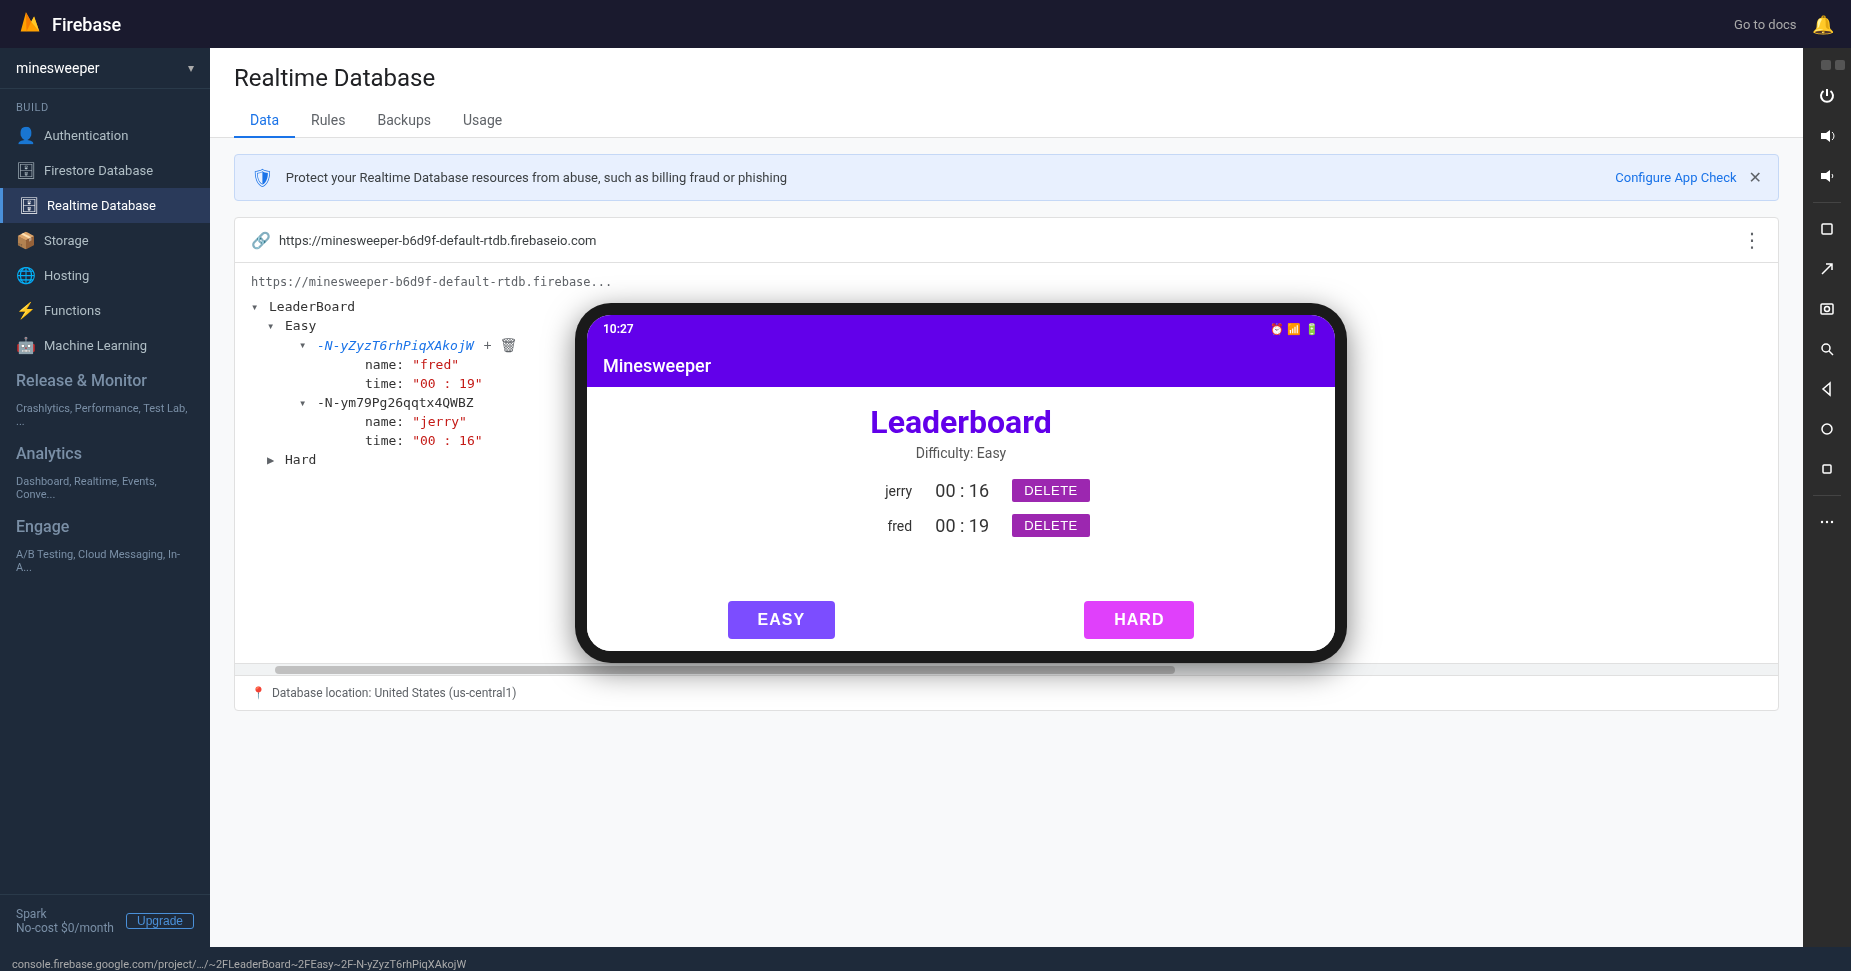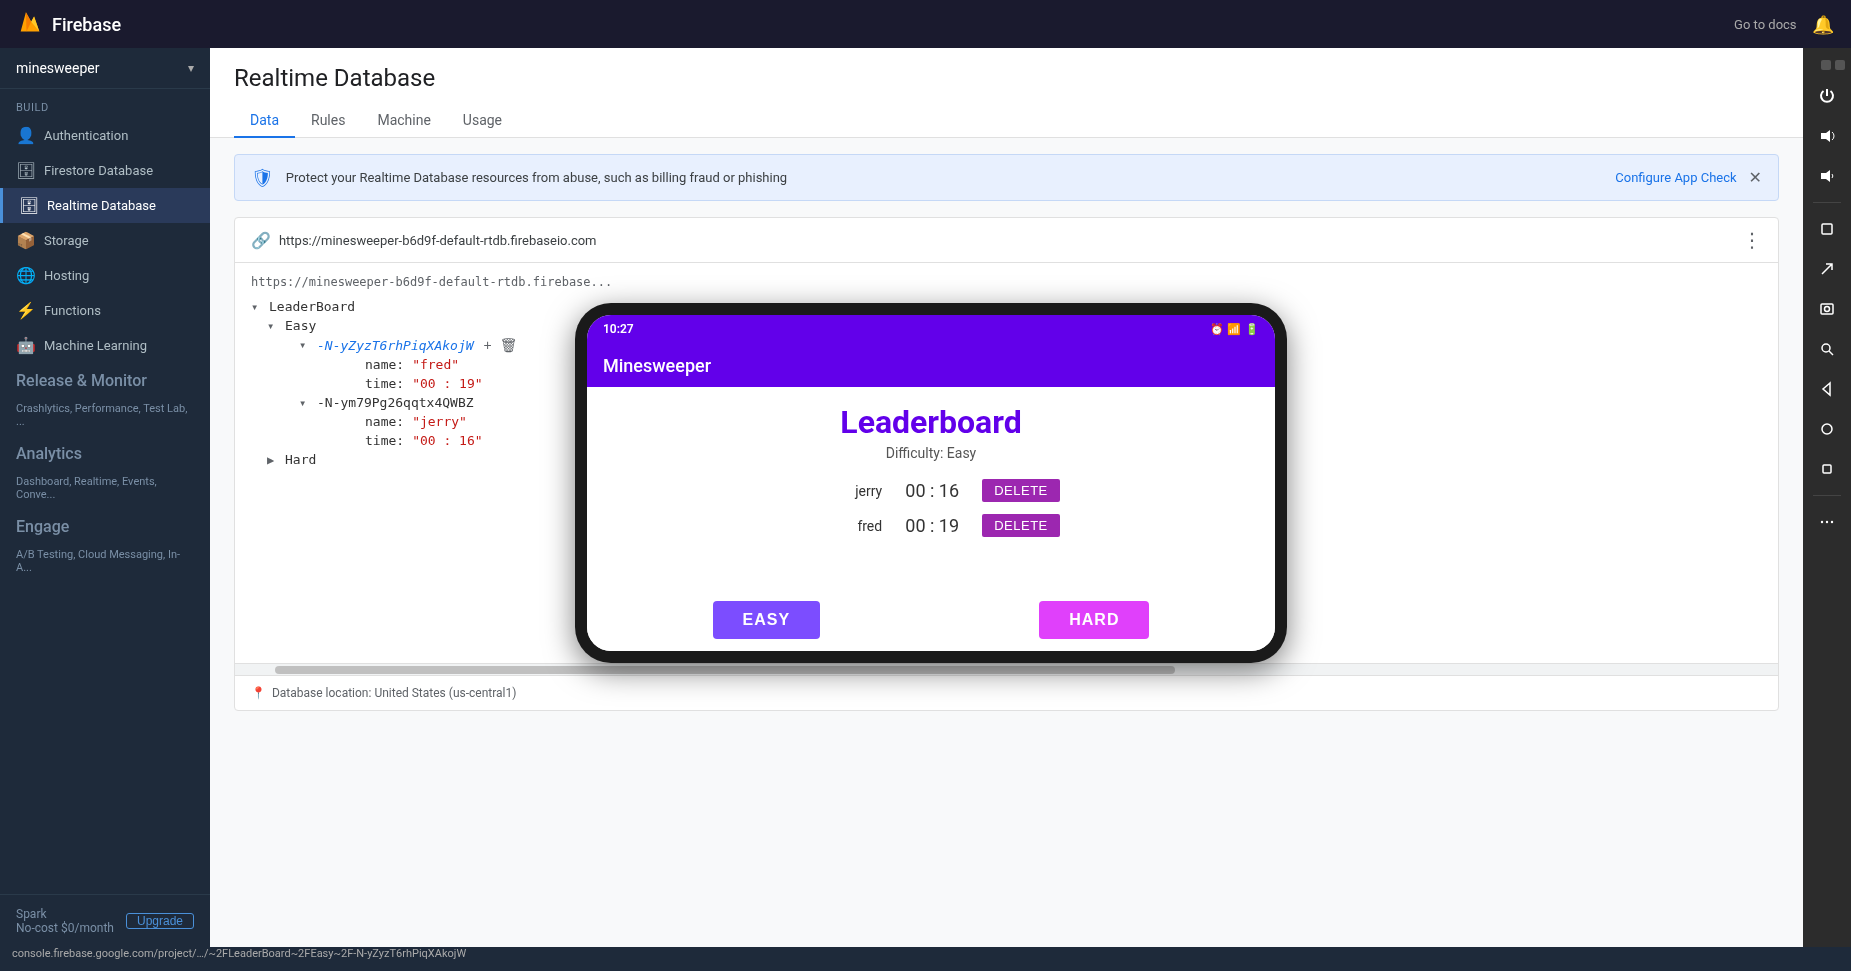--- a/index.html
+++ b/index.html
@@ -240,37 +240,37 @@
       display: flex;
       align-items: center;
       gap: 6px;
     }
 
     
     .status-bar {
       height: 24px;
       background: #1e2a3a;
       display: flex;
-      align-items: flex-start;
+      align-items: flex-end;
       padding: 0 12px;
       font-size: 11px;
       color: #aaa;
     }
 
     
     .phone-overlay {
       position: absolute;
       top: 40px;
       left: 340px;
       width: 680px;
       height: 380px;
       z-index: 10;
     }
     .phone-frame {
-      width: 712px;
+      width: 772px;
       height: 360px;
       background: #1a1a1a;
       border-radius: 36px;
       padding: 12px;
       box-shadow: 0 8px 30px rgba(0,0,0,0.5);
       position: relative;
     }
     .phone-screen {
       width: 100%;
       height: 100%;
@@ -469,21 +469,21 @@
       <button class="upgrade-btn">Upgrade</button>
     </div>
   </div>
 
   <div class="content-area">
     <div class="page-header">
       <h1 class="page-title">Realtime Database</h1>
       <div class="page-tabs">
         <div class="tab active">Data</div>
         <div class="tab">Rules</div>
-        <div class="tab">Machine</div>
+        <div class="tab">Backups</div>
         <div class="tab">Usage</div>
       </div>
     </div>
 
     <div class="content-body">
 
       <div class="banner">
         <div class="banner-left">
           <span class="banner-icon">🛡</span>
           <span>Protect your Realtime Database resources from abuse, such as billing fraud or phishing</span>

